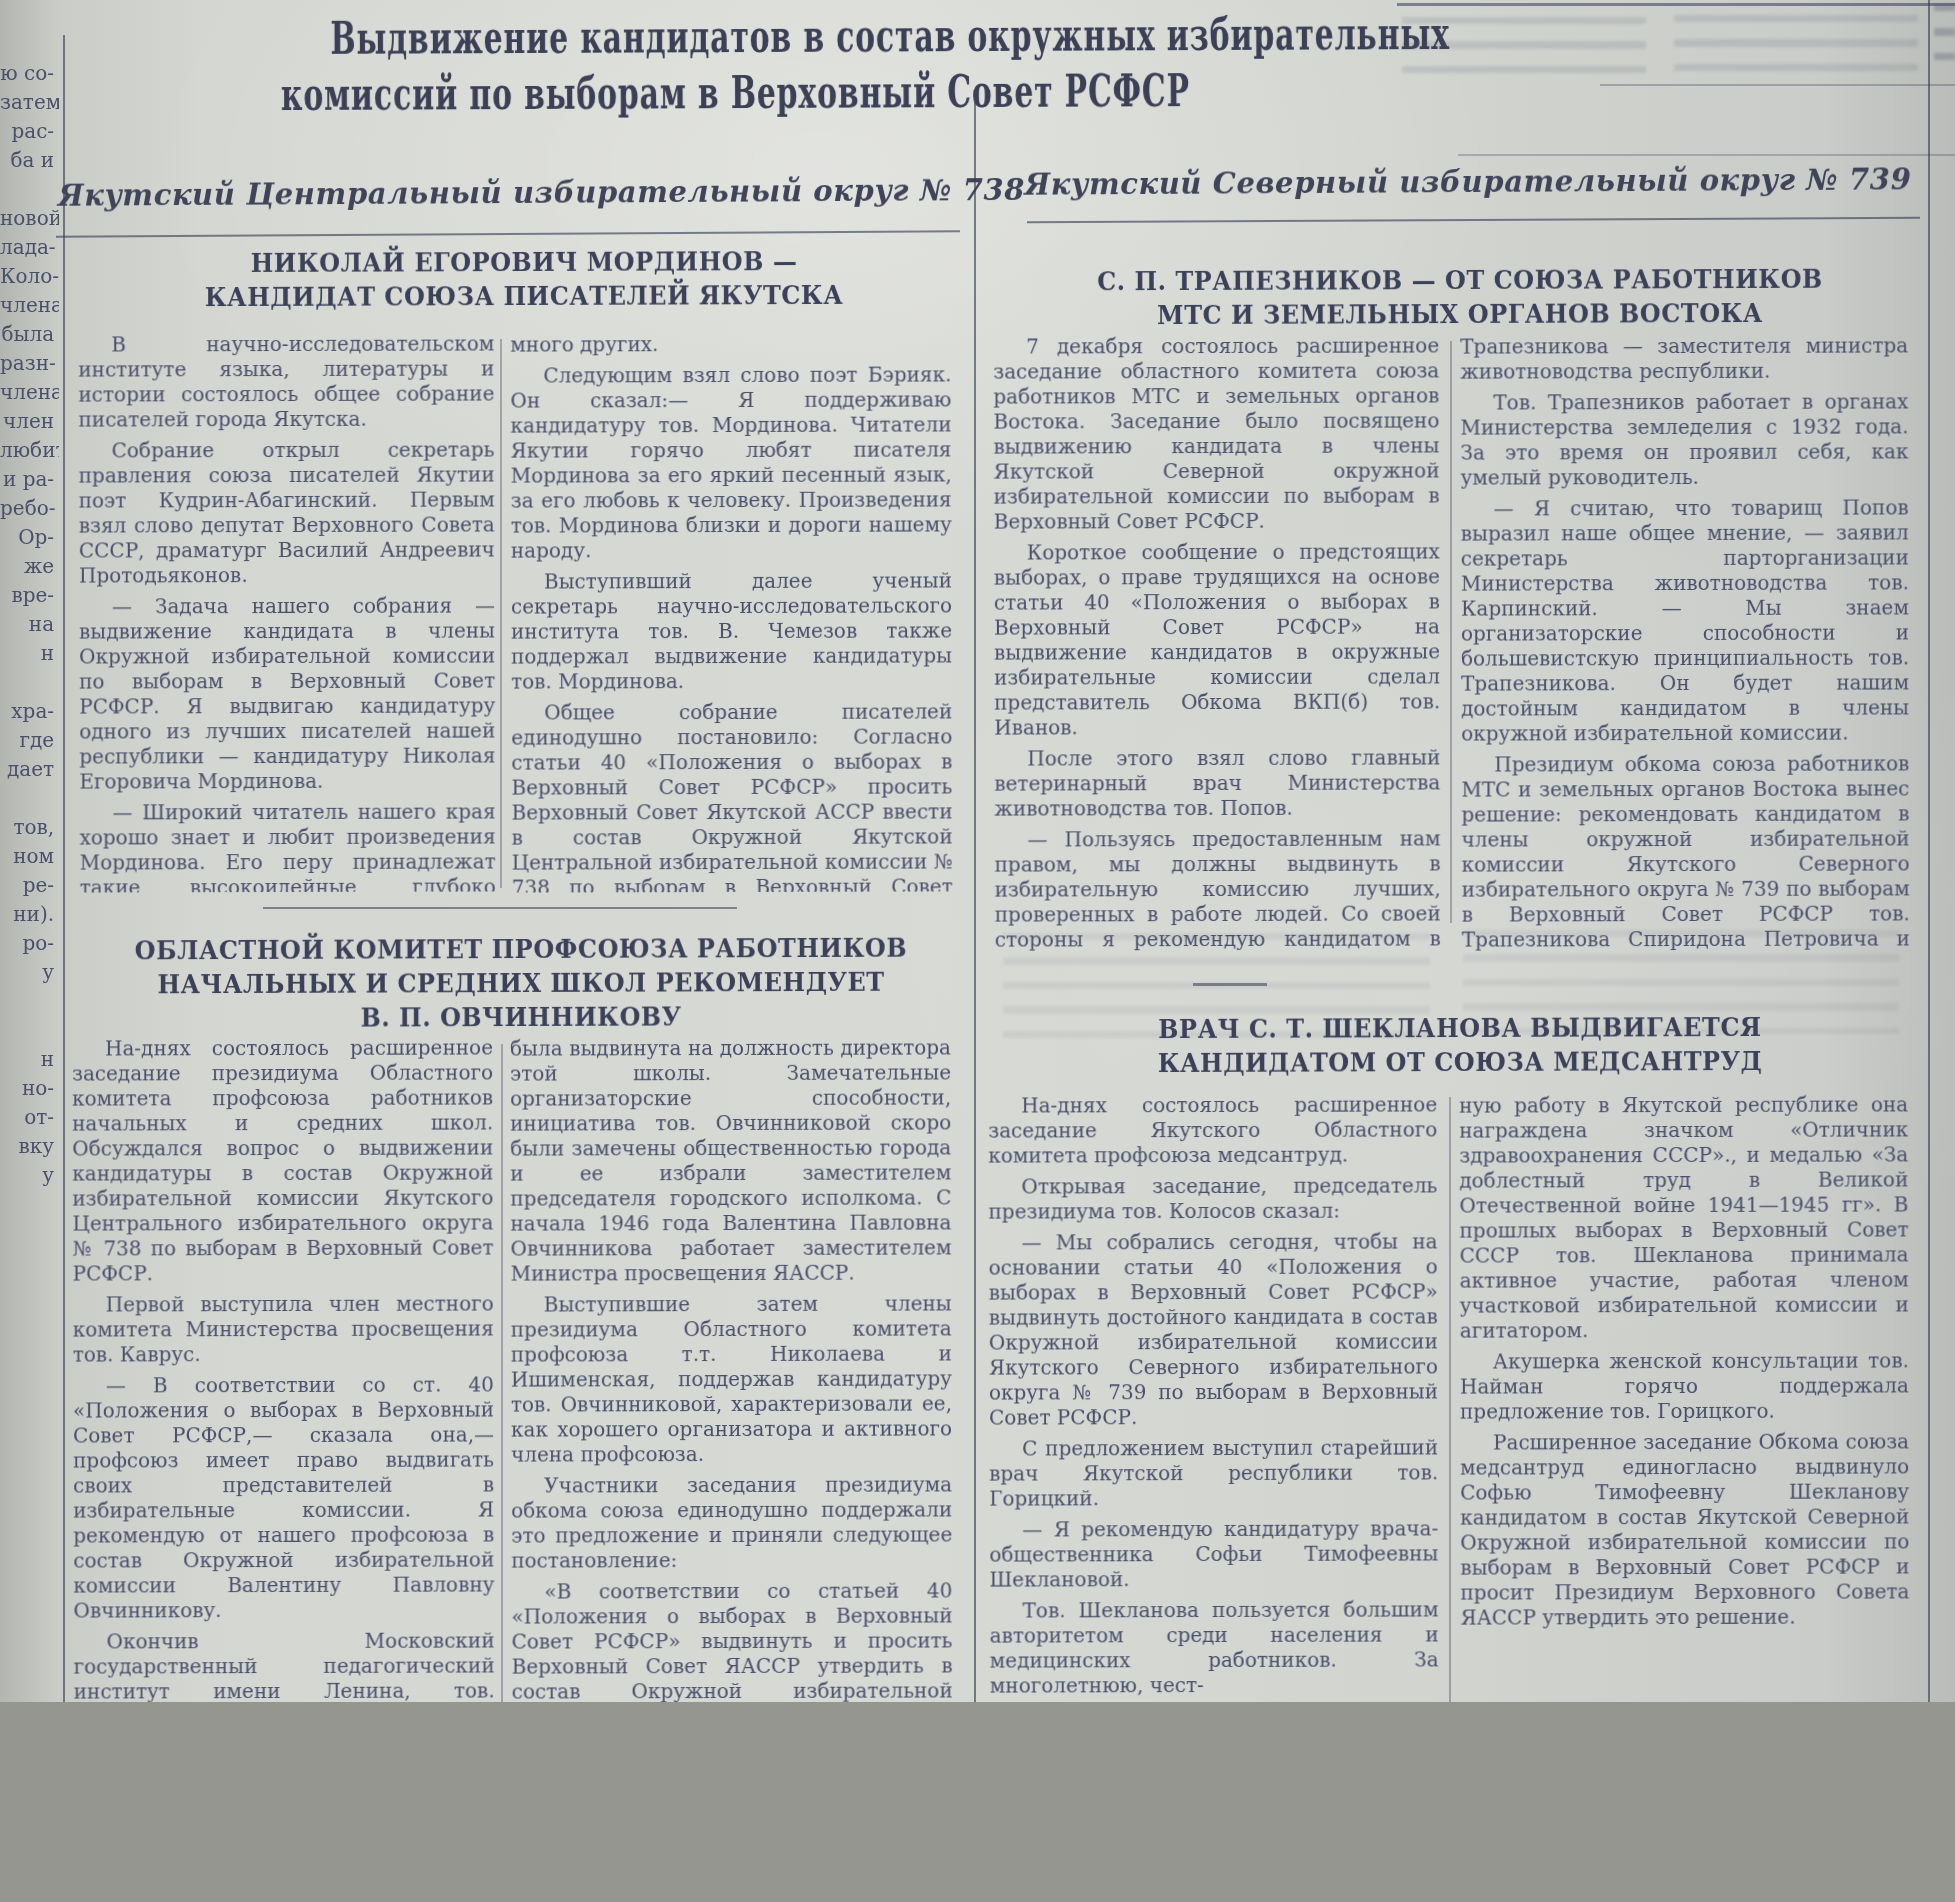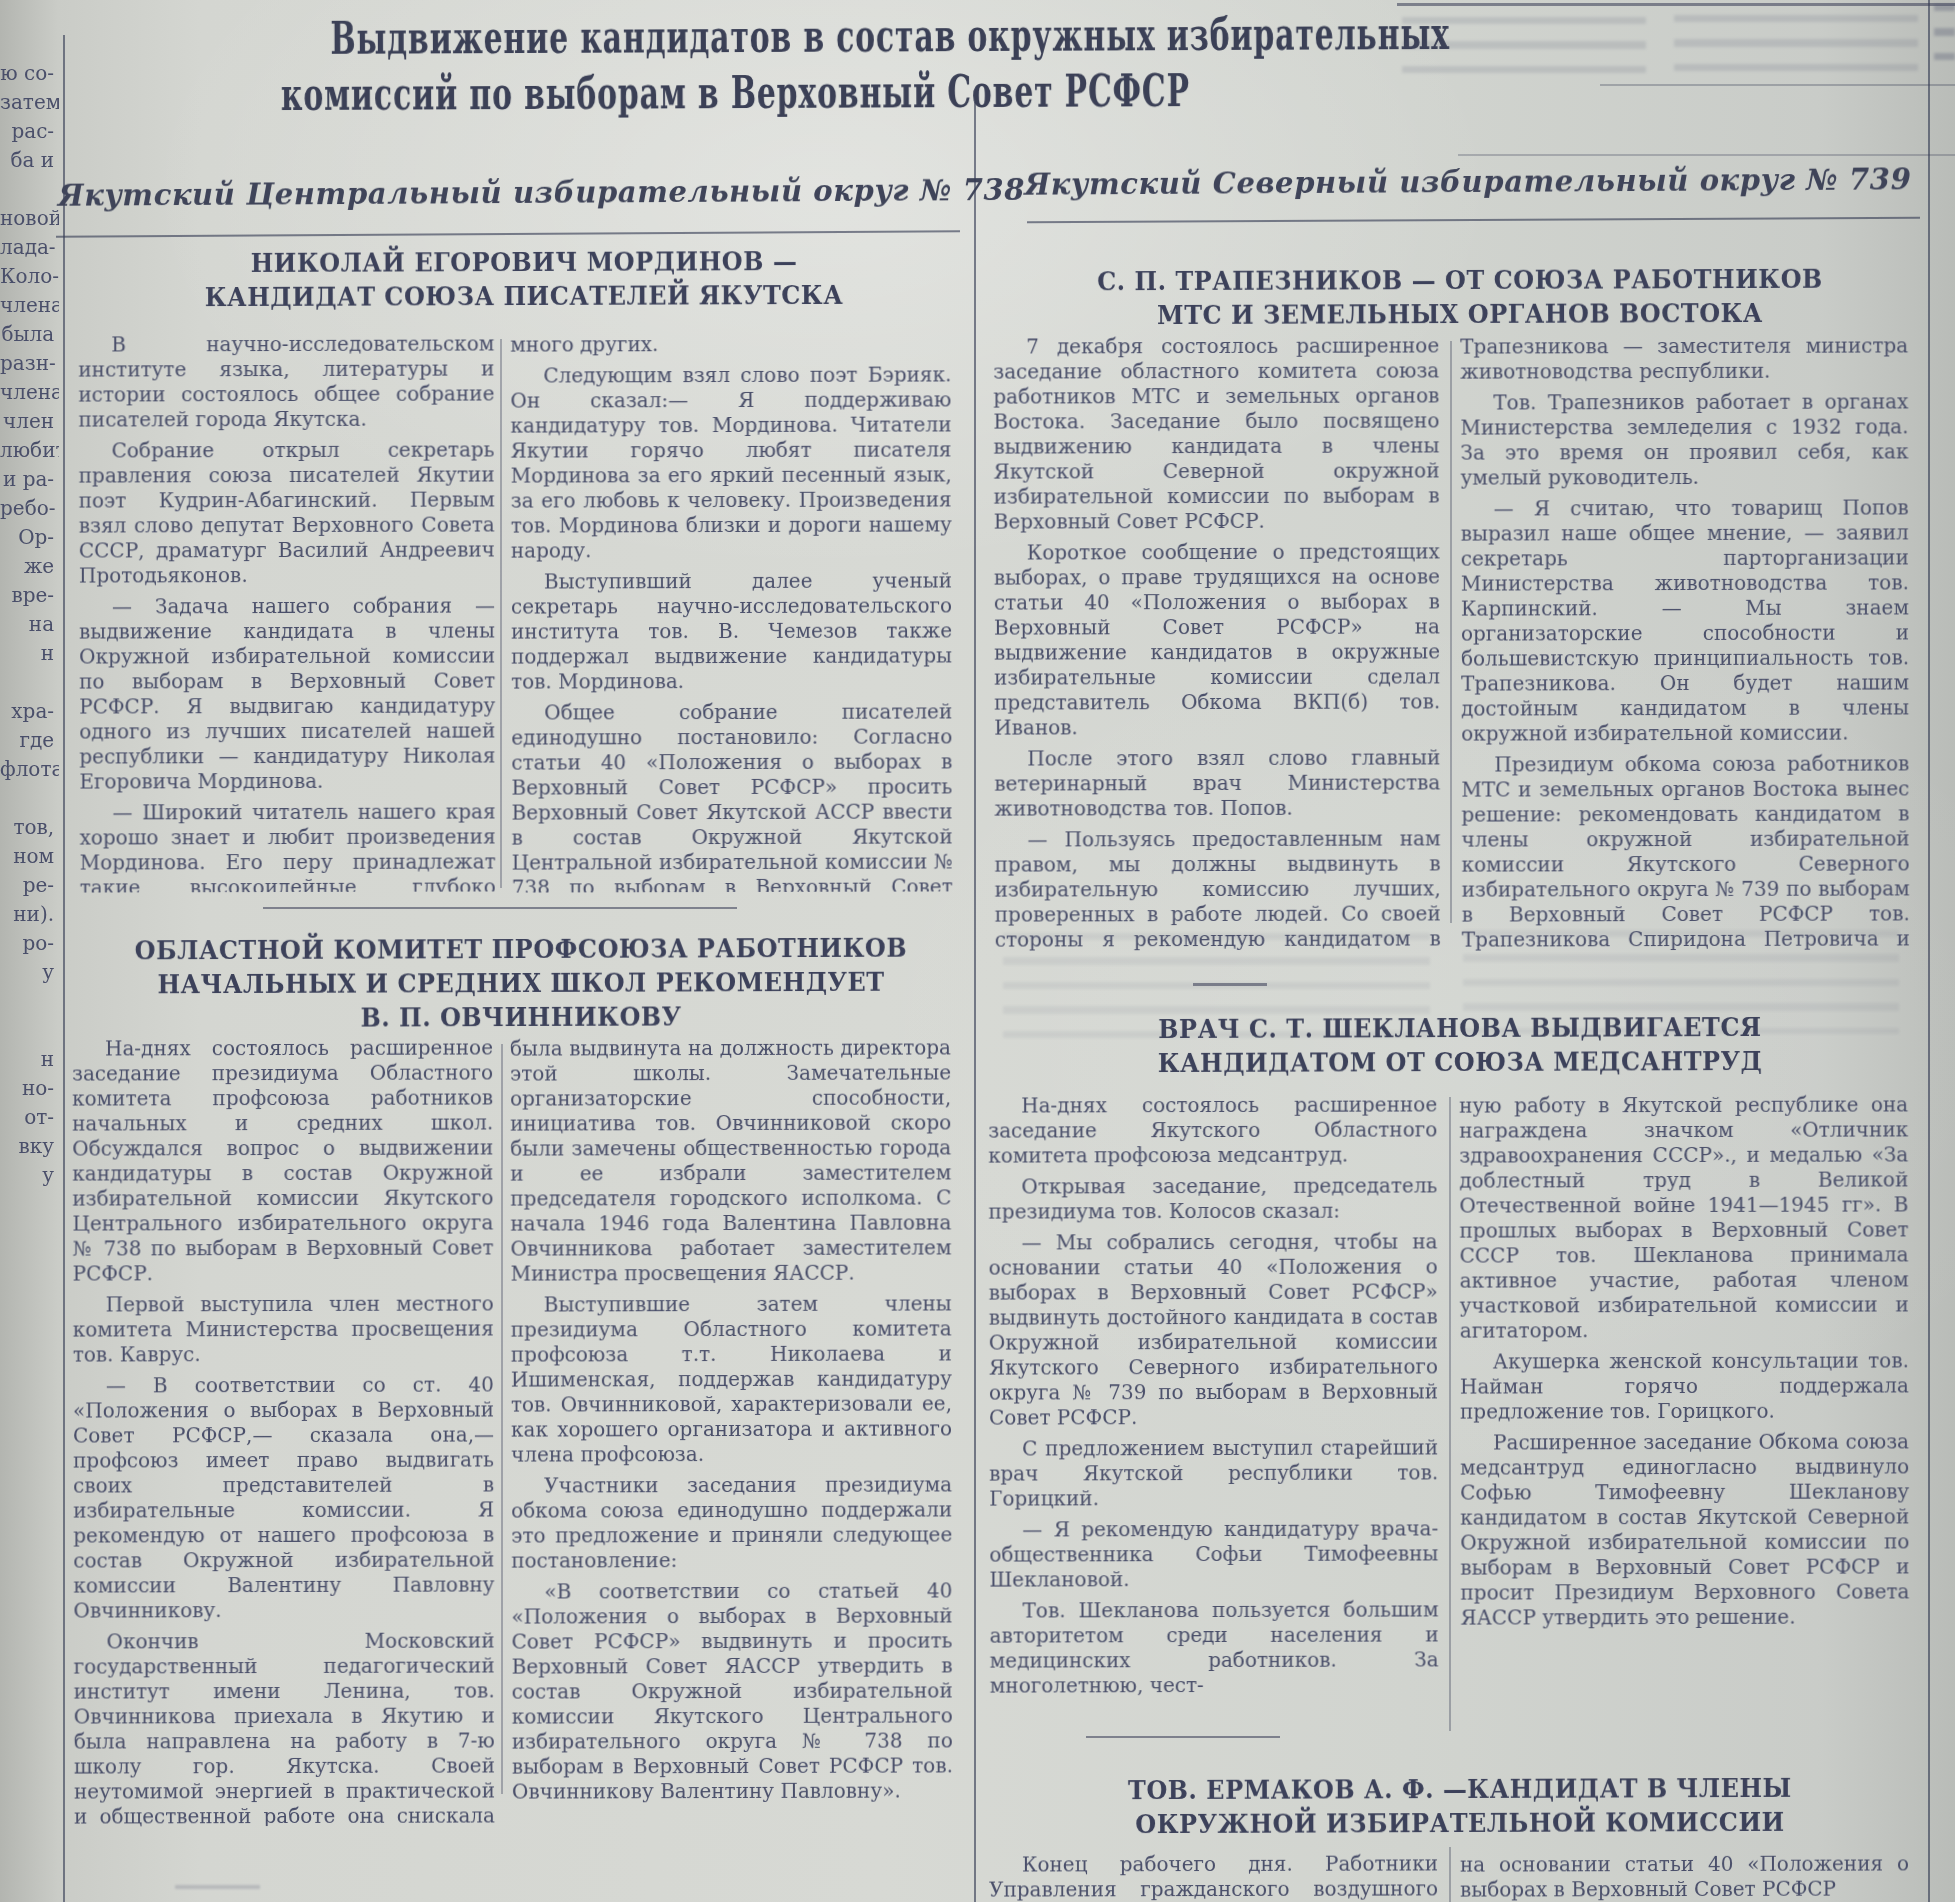--- a/index.html
+++ b/index.html
@@ -1,17 +1,17 @@
 <!DOCTYPE html>
 <html style="font-size:9.8px"><head>
 <meta charset="utf-8">
 <style>
   html,body{margin:0;padding:0;background:#94968f;}
   .page{
-    position:relative;width:1955px;height:1902px;overflow:hidden;
+    position:relative;width:1955px;height:1702px;overflow:hidden;
     font-family:"DejaVu Serif","Liberation Serif",serif;color:#474c66;
     background:
       radial-gradient(976px 549px at 42% 10%, rgba(255,255,255,.28), transparent 70%),
       radial-gradient(854px 610px at 75% 55%, rgba(255,255,255,.10), transparent 75%),
       linear-gradient(90deg,#b3b5b0 0px,#caccc7 58px,#d4d6d1 201px,#d7d9d4 45%,#d1d4cf 72%,#c9ccc8 93%,#b9bcb8 100%),
       #cfd1cc;
   }
   .rule{position:absolute;background:rgba(54,59,84,.62);}
   .h-rule{position:absolute;background:rgba(54,59,84,.55);}
   .headline{position:absolute;left:67px;top:9.8px;width:912px;text-align:center;font-weight:bold;color:#3b4056;filter:blur(0.4px);transform:rotate(-.25deg);}
@@ -51,21 +51,21 @@
       <div class="frag">и ра-</div>
       <div class="frag">ребо-</div>
       <div class="frag">Ор-</div>
       <div class="frag">же</div>
       <div class="frag">вре-</div>
       <div class="frag">на</div>
       <div class="frag">н</div>
       <div class="frag"></div>
       <div class="frag">хра-</div>
       <div class="frag">где</div>
-      <div class="frag">флота</div>
+      <div class="frag">дает</div>
       <div class="frag"></div>
       <div class="frag">тов,</div>
       <div class="frag">ном</div>
       <div class="frag">ре-</div>
       <div class="frag">ни).</div>
       <div class="frag">ро-</div>
       <div class="frag">у</div>
       <div class="frag"></div>
       <div class="frag"></div>
       <div class="frag">н</div>

